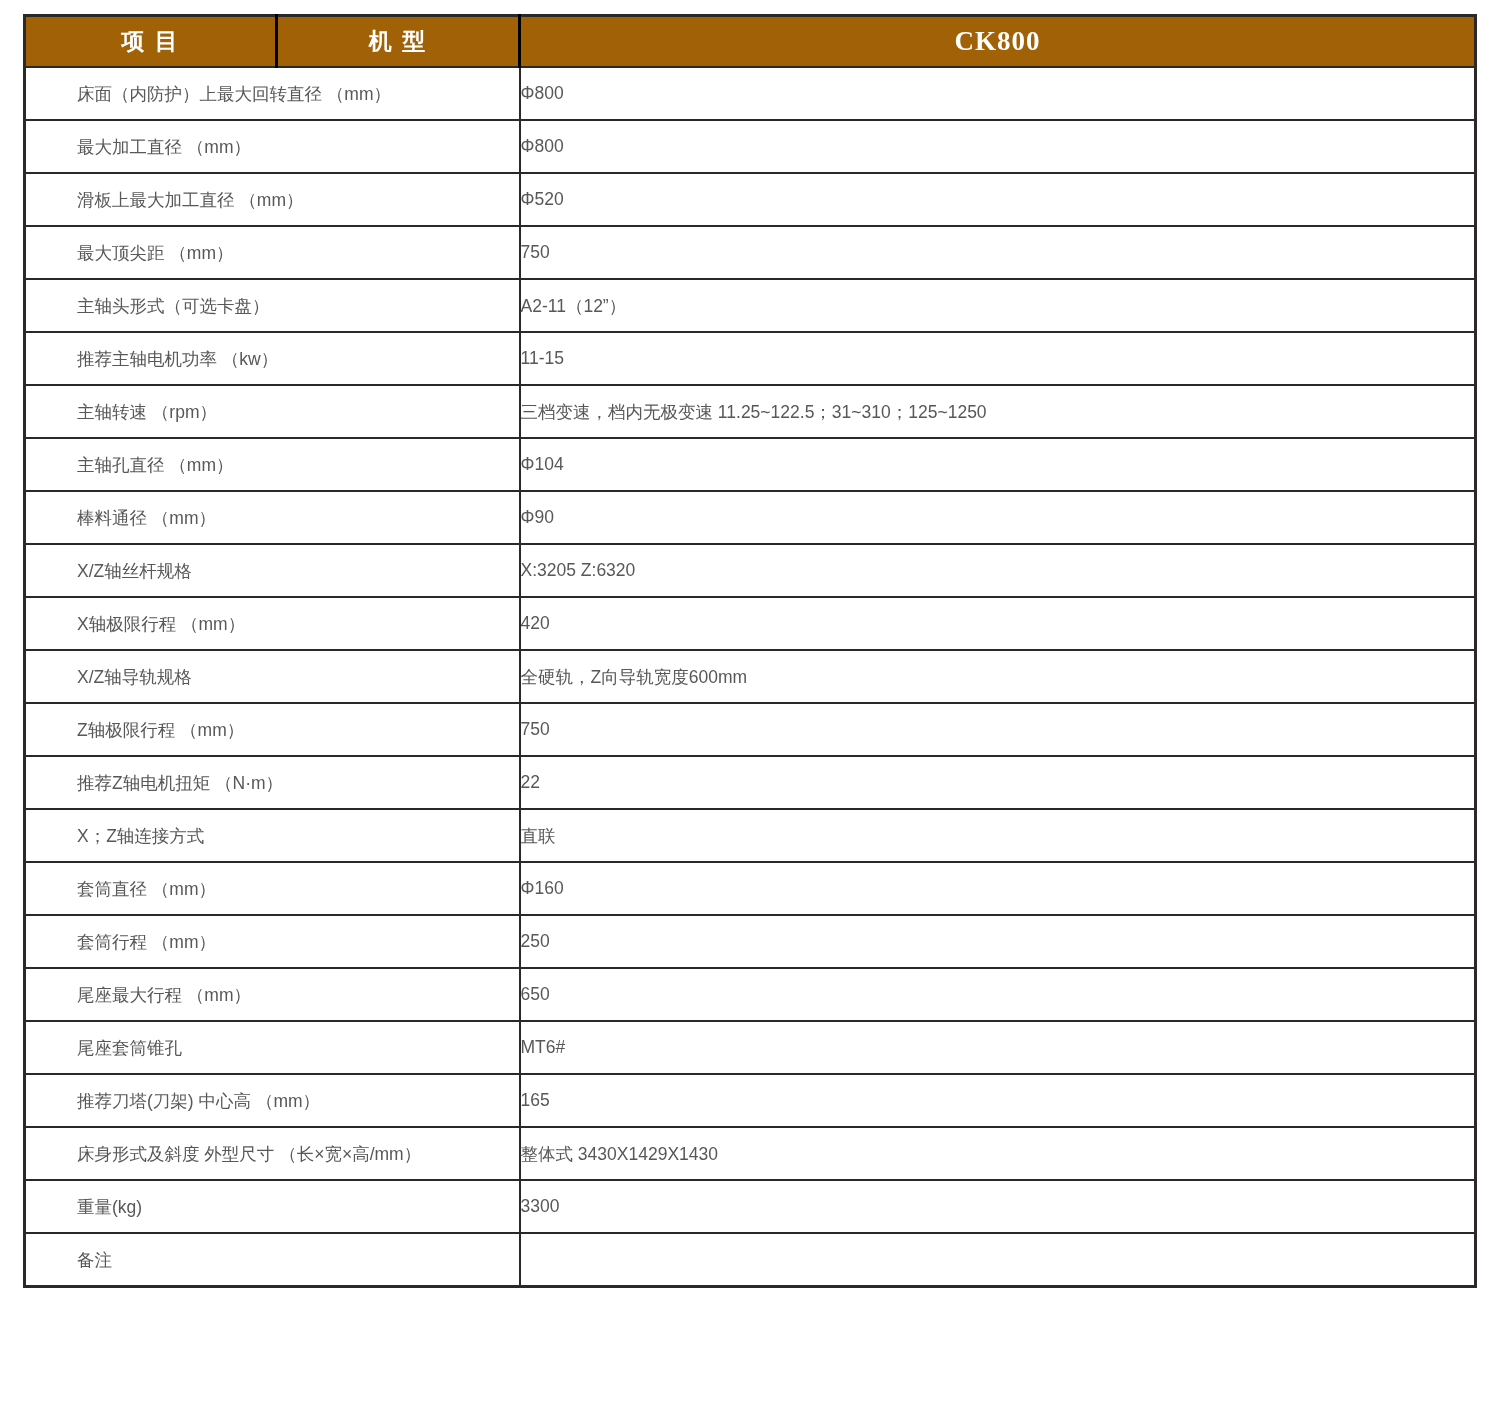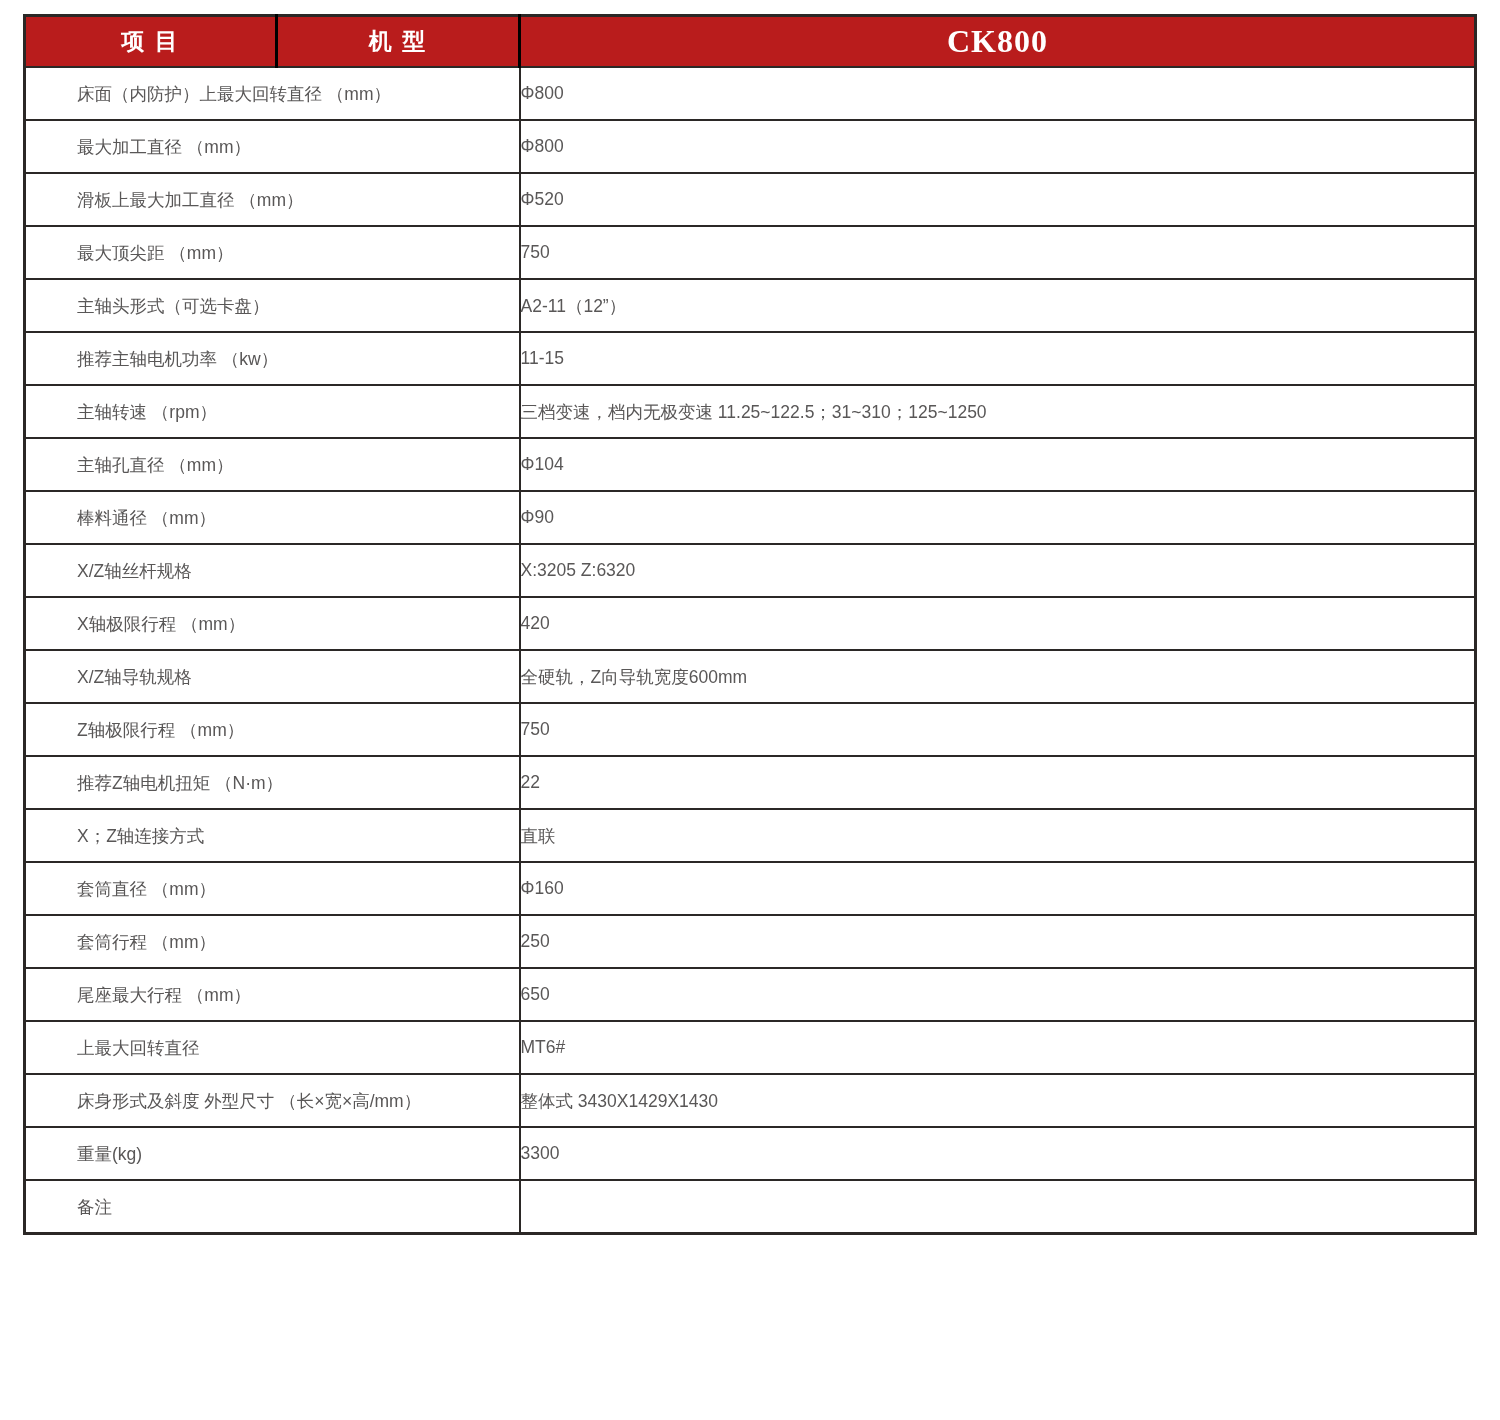--- a/index.html
+++ b/index.html
@@ -17,38 +17,38 @@
     position: absolute;
     left: 23px;
     top: 14px;
     width: 1454px;
     border-collapse: collapse;
     table-layout: fixed;
     border: 3px solid #2b2826;
   }
   
   thead th {
-    background: #b91c1c;
+    background: #a16207;
     color: #ffffff;
     height: 49px;
     font-weight: bold;
     font-size: 23px;
     border-top: 2px solid #2b2826;
     border-bottom: 2px solid #2b2826;
     padding: 0;
     vertical-align: middle;
     text-align: center;
     letter-spacing: 2px;
   }
   thead th.divided {
     border-left: 3px solid #000000;
   }
   thead th.model-value {
     font-family: "Liberation Serif", "DejaVu Serif", serif;
-    font-size: 32px;
+    font-size: 27px;
     letter-spacing: 1px;
   }
   
   tbody td {
     height: 51px;
     border: 2px solid #2b2826;
     color: #595757;
     font-size: 17.5px;
     padding: 0;
     vertical-align: middle;
@@ -145,22 +145,26 @@
       </tr>
       <tr>
         <td colspan="2" class="label-cell">套筒行程 （mm）</td>
         <td class="value-cell">250</td>
       </tr>
       <tr>
         <td colspan="2" class="label-cell">尾座最大行程 （mm）</td>
         <td class="value-cell">650</td>
       </tr>
       <tr>
-        <td colspan="2" class="label-cell">上最大回转直径</td>
+        <td colspan="2" class="label-cell">尾座套筒锥孔</td>
         <td class="value-cell">MT6#</td>
+      </tr>
+      <tr>
+        <td colspan="2" class="label-cell">推荐刀塔(刀架) 中心高 （mm）</td>
+        <td class="value-cell">165</td>
       </tr>
       <tr>
         <td colspan="2" class="label-cell">床身形式及斜度  外型尺寸 （长×宽×高/mm）</td>
         <td class="value-cell">整体式  3430X1429X1430</td>
       </tr>
       <tr>
         <td colspan="2" class="label-cell">重量(kg)</td>
         <td class="value-cell">3300</td>
       </tr>
       <tr>

